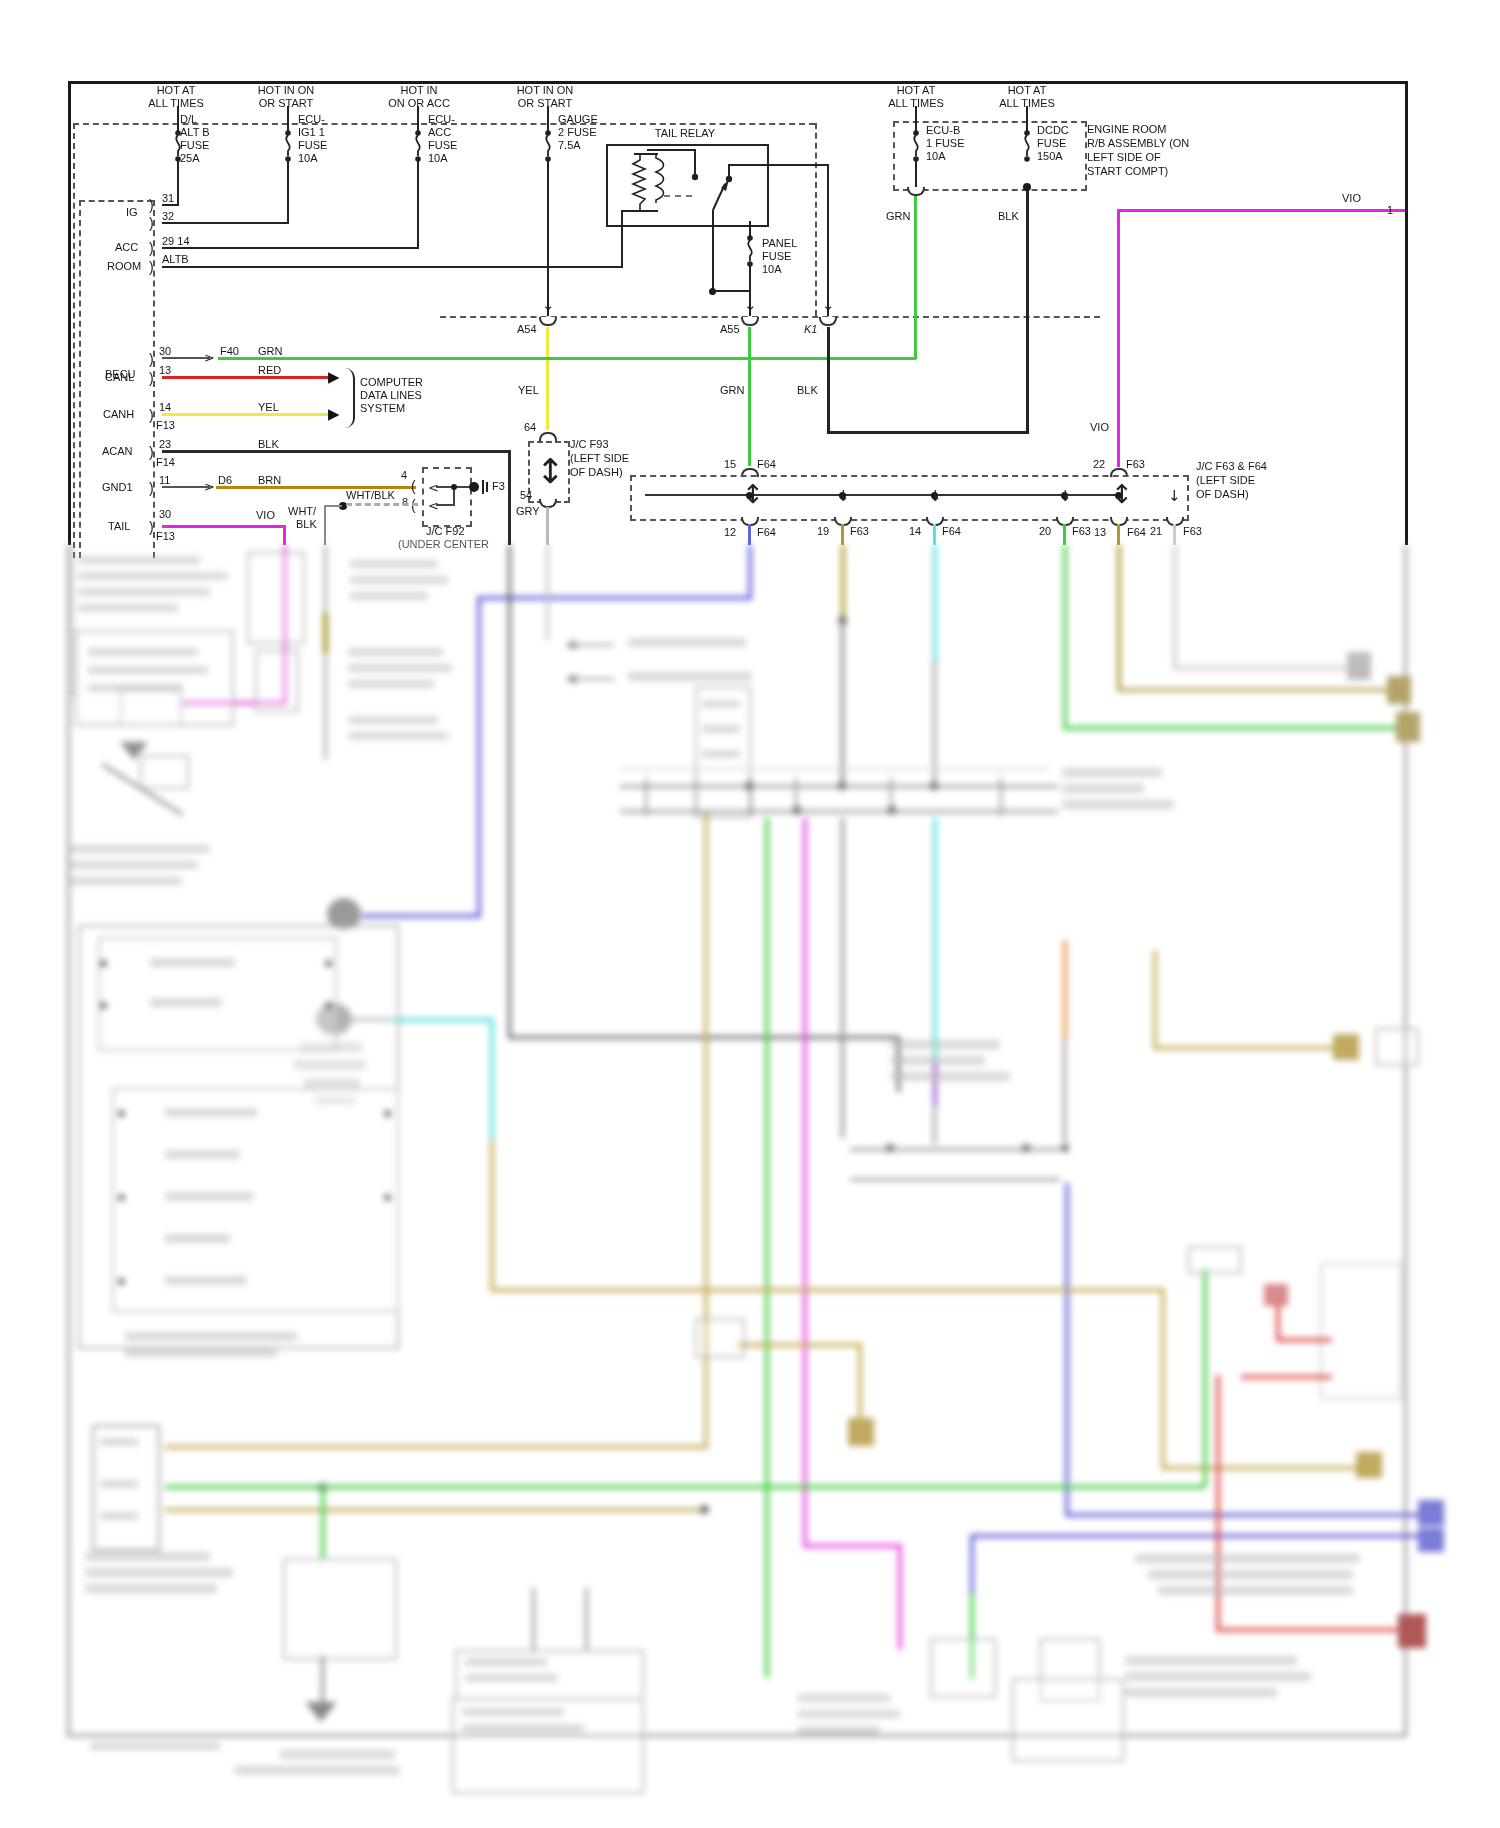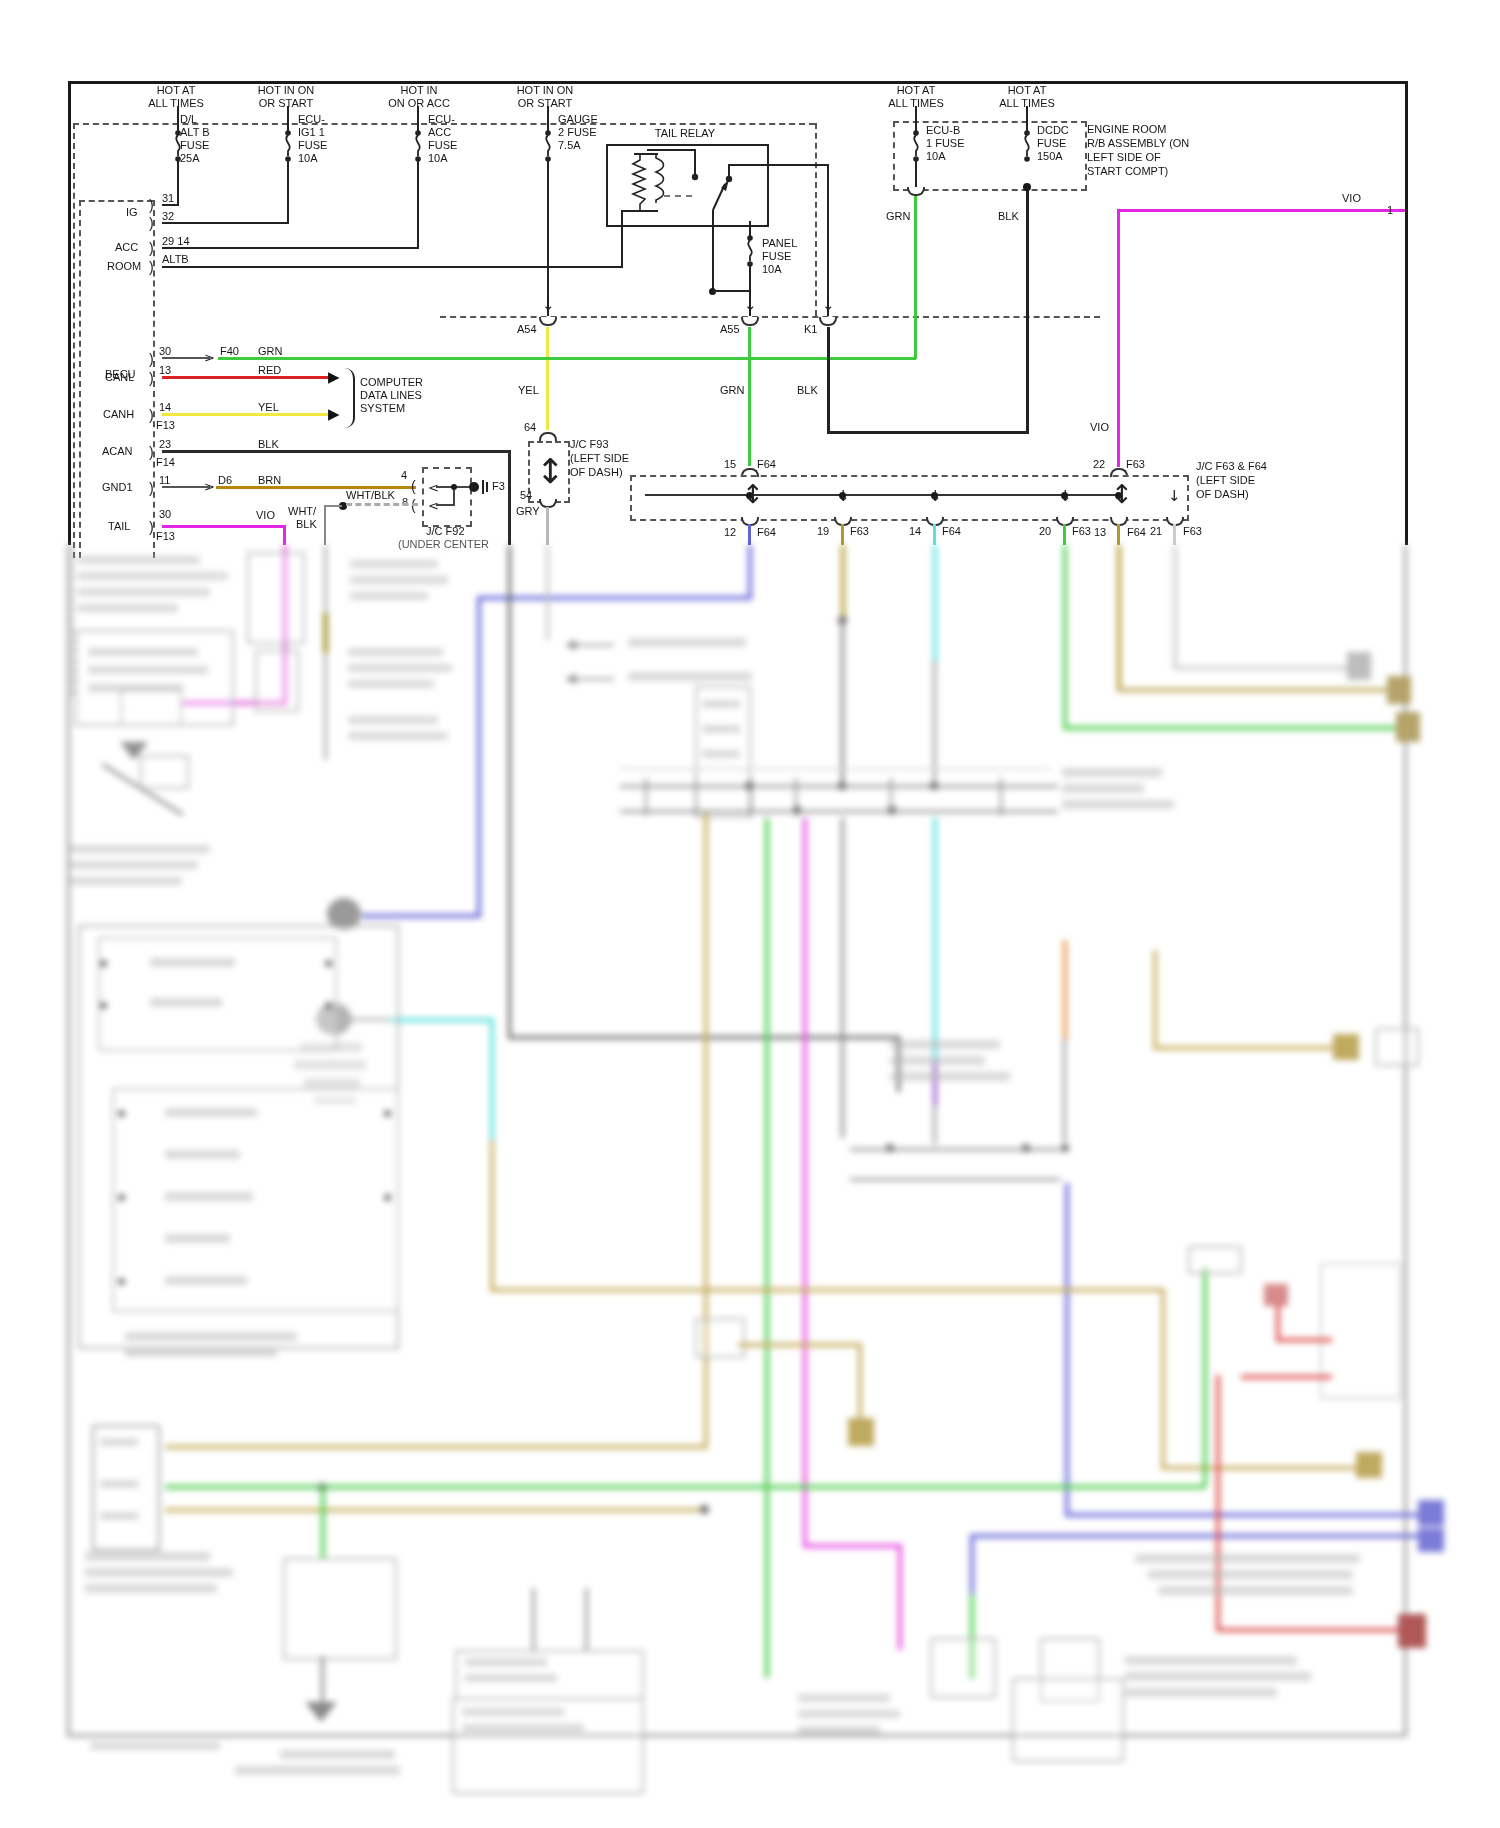--- a/index.html
+++ b/index.html
@@ -153,21 +153,21 @@
   <div class="wr" style="left:749px;top:264px;width:2px;height:52px;background:#222;"></div>
 
   <div class="ar" style="left:542px;top:298px;">↓</div>
   <div class="ar" style="left:744px;top:298px;">↓</div>
   <div class="ar" style="left:822px;top:298px;">↓</div>
   <div class="cup" style="left:539px;top:317px;"></div>
   <div class="cup" style="left:741px;top:317px;"></div>
   <div class="cup" style="left:819px;top:317px;"></div>
   <div class="t" style="left:517px;top:323px;">A54</div>
   <div class="t" style="left:720px;top:323px;">A55</div>
-  <div class="t" style="left:804px;top:323px;">K1</div>
+  <div class="t" style="left:804px;top:323px;font-style:italic;">K1</div>
 
   <div class="wr" style="left:546px;top:327px;width:3px;height:103px;background:#f2e93f;"></div>
   <div class="wr" style="left:218px;top:357px;width:698px;height:3px;background:#3ecc3e;"></div>
   <div class="wr" style="left:914px;top:196px;width:3px;height:163px;background:#3ecc3e;"></div>
   <div class="cup" style="left:907px;top:187px;"></div>
   <div class="wr" style="left:748px;top:327px;width:3px;height:139px;background:#3ecc3e;"></div>
   <div class="wr" style="left:1026px;top:189px;width:3px;height:245px;background:#222;"></div>
   <div class="dot" style="left:1023px;top:183px;width:8px;height:8px;"></div>
   <div class="wr" style="left:827px;top:327px;width:3px;height:107px;background:#222;"></div>
   <div class="wr" style="left:827px;top:431px;width:202px;height:3px;background:#222;"></div>

